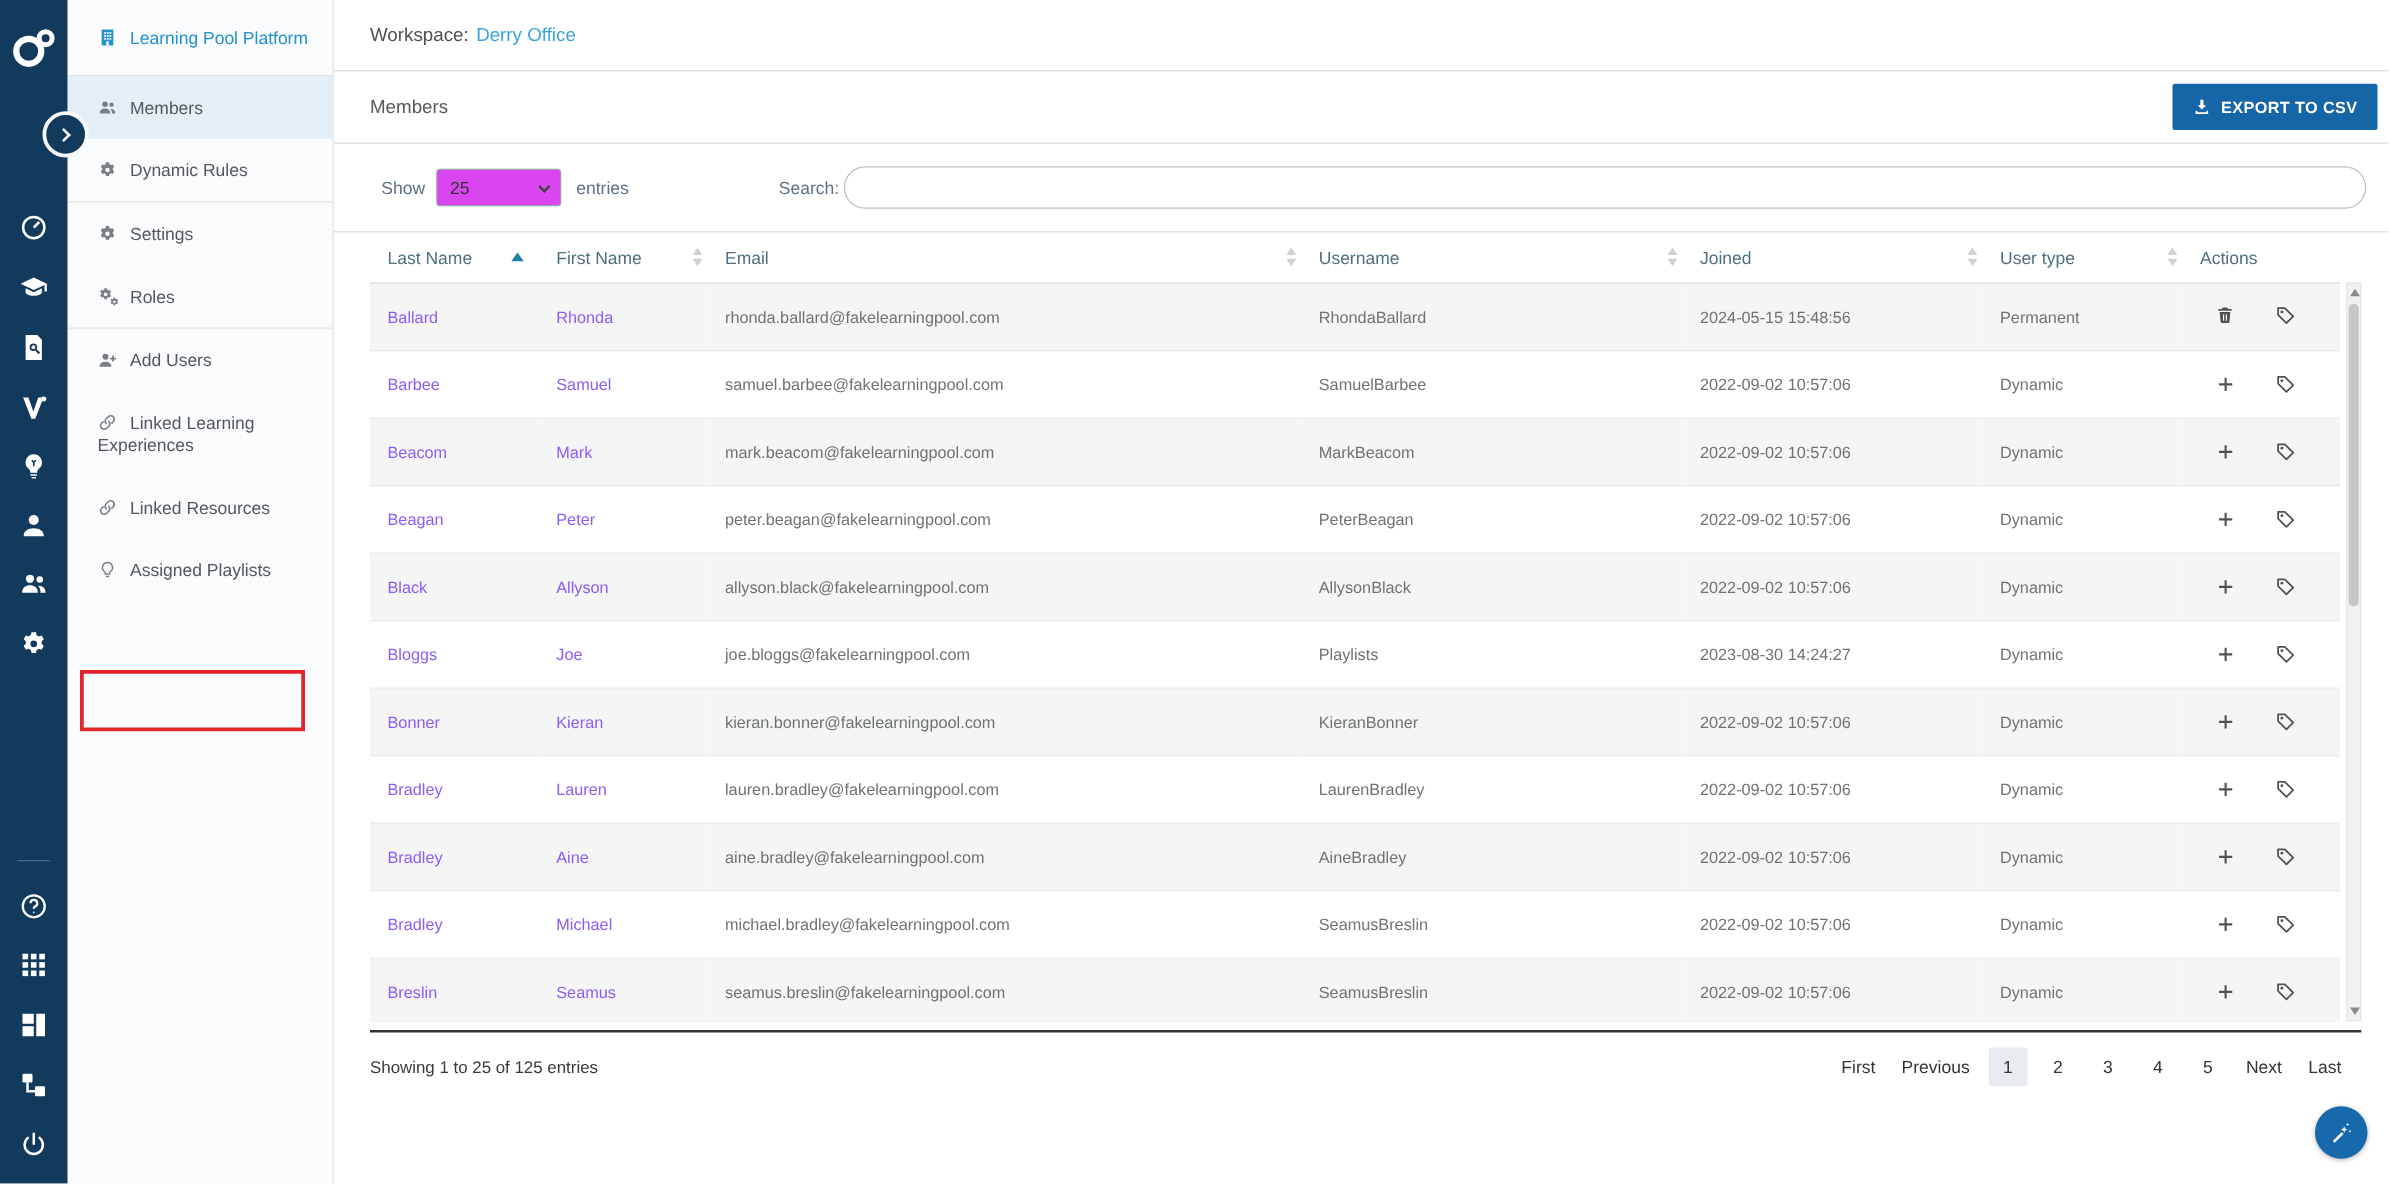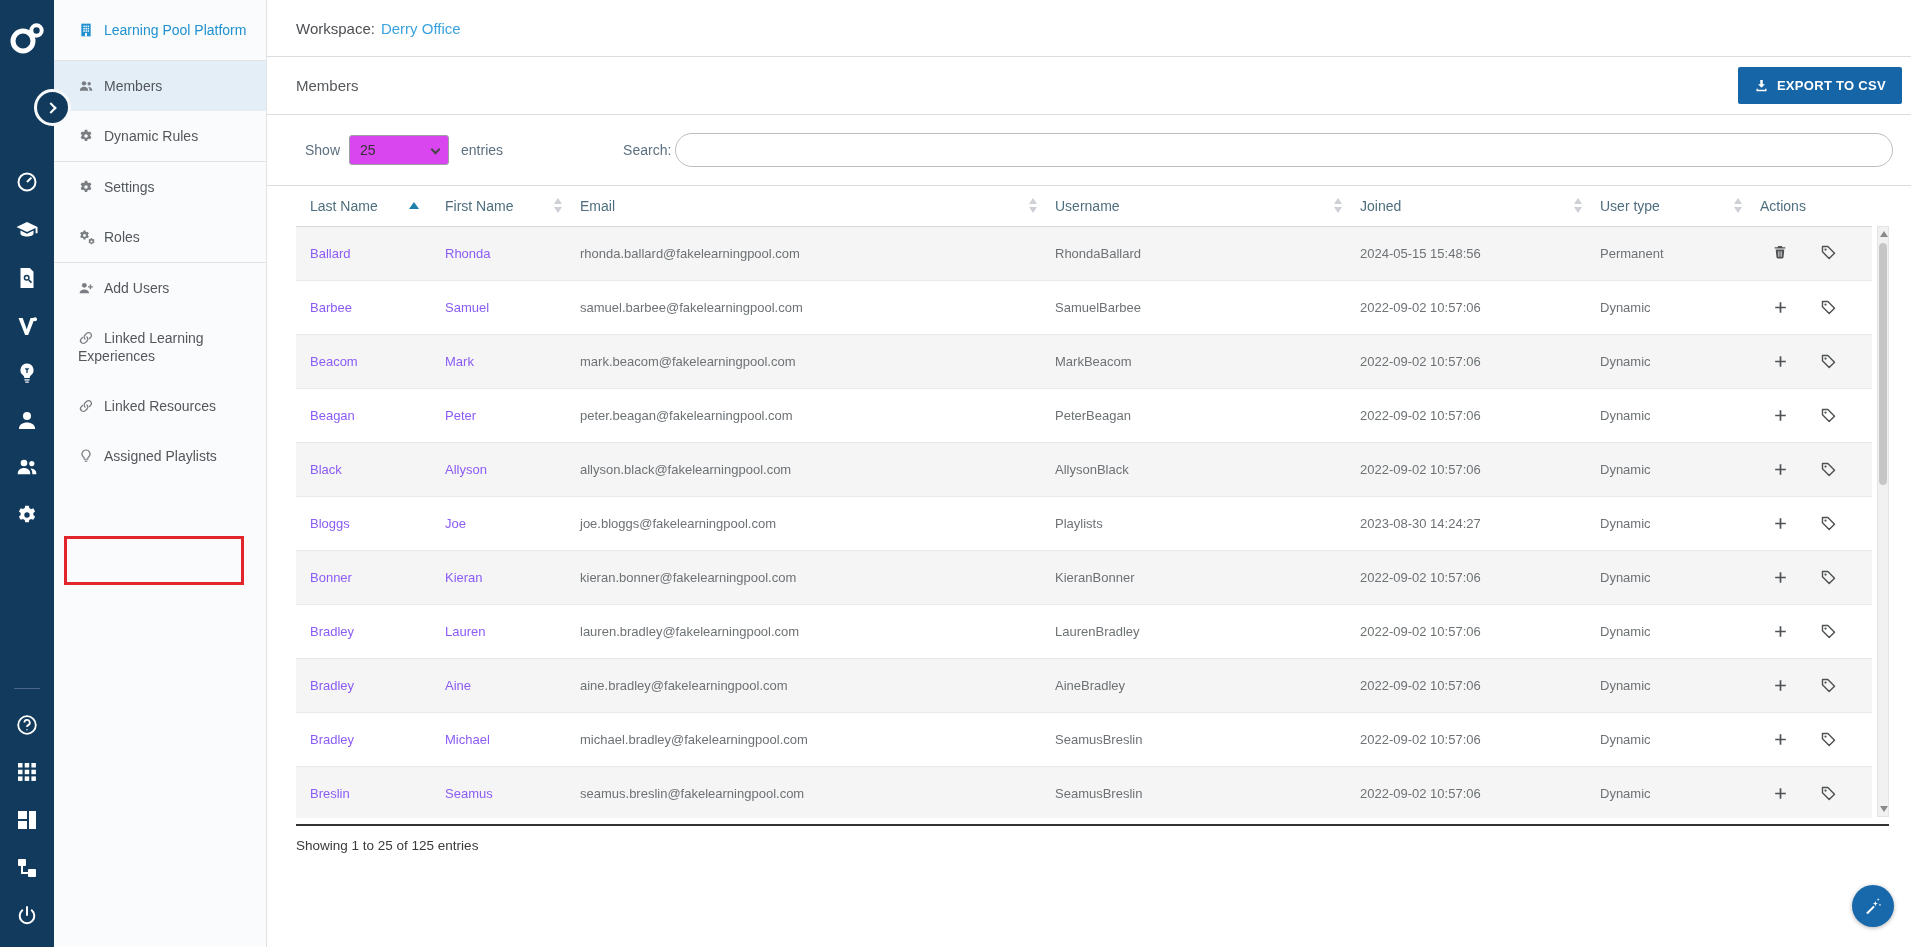--- a/index.html
+++ b/index.html
@@ -624,20 +624,31 @@
         <span class="vsb-arrow vsb-up"></span>
         <span class="vsb-thumb"></span>
         <span class="vsb-arrow vsb-dn"></span>
       </div>
     </div>
 
     <div class="footer-line"></div>
 
     <div class="footer">
       <span class="summary">Showing 1 to 25 of 125 entries</span>
+      <div class="pagination">
+        <button class="page-link">First</button>
+        <button class="page-link">Previous</button>
+        <button class="page-num active">1</button>
+        <button class="page-num">2</button>
+        <button class="page-num">3</button>
+        <button class="page-num">4</button>
+        <button class="page-num">5</button>
+        <button class="page-link">Next</button>
+        <button class="page-link">Last</button>
+      </div>
     </div>
   </main>
 
   <button class="fab">
     <span>
       <svg viewBox="0 0 24 24" width="22" height="22" fill="#fff">
         <path d="M4.6 19.4l7.8-7.8 1.6 1.6-7.8 7.8z"></path>
         <path d="M14.6 6.6l.8 2 2 .8-2 .8-.8 2-.8-2-2-.8 2-.8z"></path>
         <path d="M17.6 3.4l.45 1.15L19.2 5l-1.15.45-.45 1.15-.45-1.15L16 5l1.15-.45z"></path>
         <path d="M19.6 9.4l.4 1 1 .4-1 .4-.4 1-.4-1-1-.4 1-.4z"></path>

